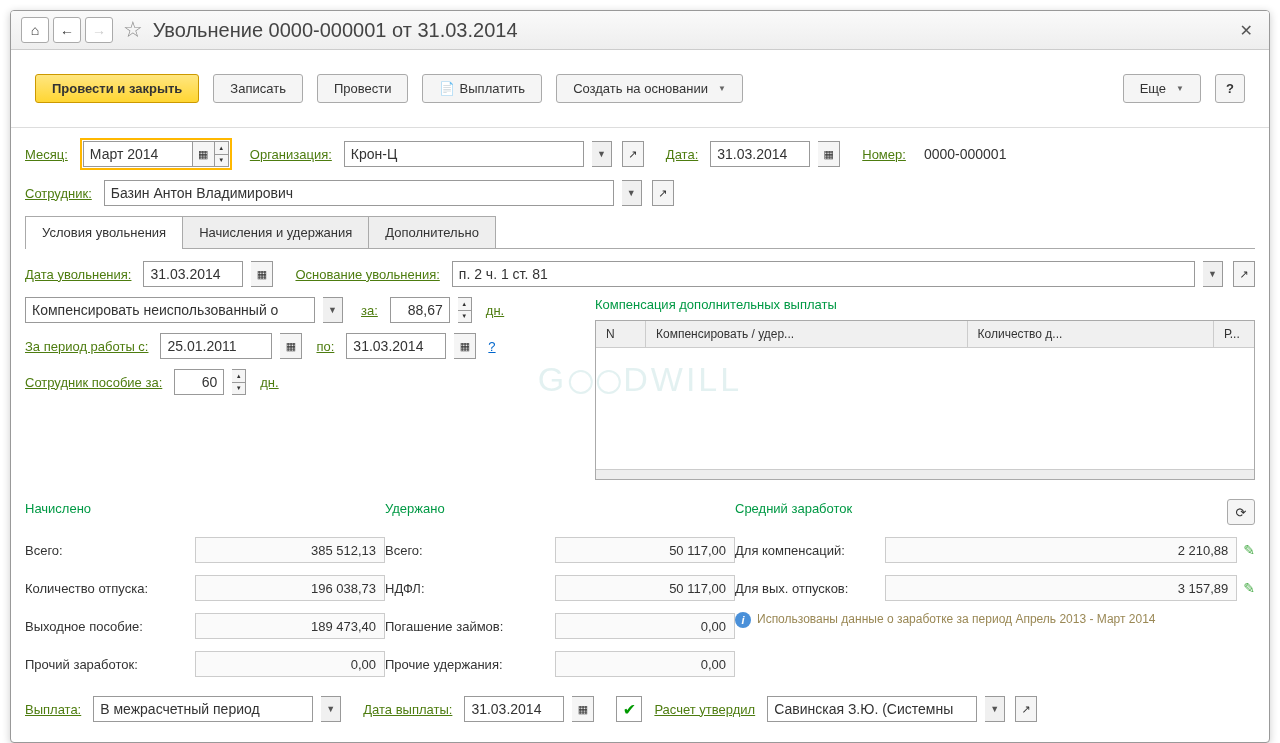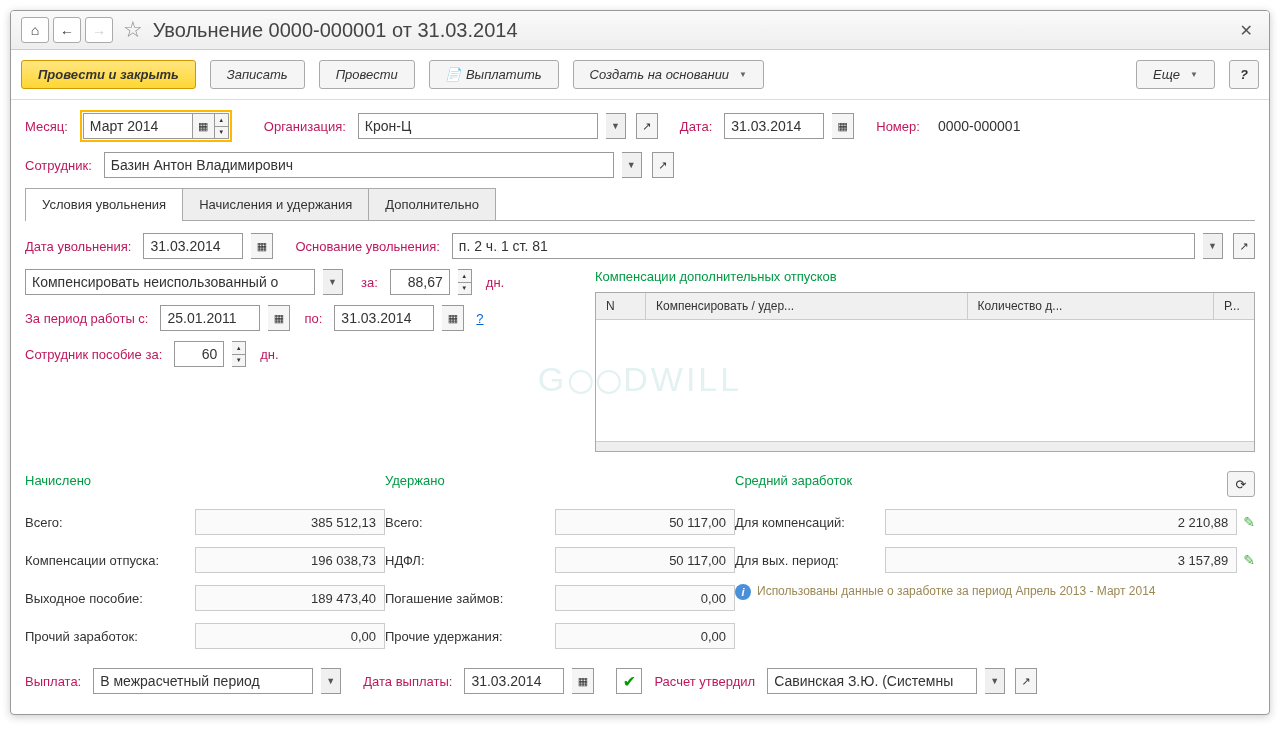--- a/index.html
+++ b/index.html
@@ -5,28 +5,28 @@
 * { box-sizing: border-box; margin: 0; padding: 0; }
 body { font-family: Arial, sans-serif; font-size: 13px; background: #fff; color: #333; }
 .window { border: 1px solid #999; margin: 10px; border-radius: 4px; box-shadow: 0 2px 8px rgba(0,0,0,0.2); background: #fff; overflow: hidden; }
 .titlebar { display: flex; align-items: center; padding: 6px 10px; background: linear-gradient(to bottom, #fafafa, #eee); border-bottom: 1px solid #ccc; }
 .nav-btns { display: flex; gap: 4px; }
 .nav-btn { width: 28px; height: 26px; border: 1px solid #aaa; background: #fff; border-radius: 3px; display: flex; align-items: center; justify-content: center; cursor: pointer; font-size: 14px;}
 .nav-btn.disabled { color: #ccc; cursor: default; }
 .star { margin: 0 10px; font-size: 22px; color: #888; cursor: pointer; }
 .title { font-size: 20px; color: #444; }
 .close-x { margin-left: auto; font-size: 16px; color: #555; cursor: pointer; padding: 0 6px; }
-.toolbar { display: flex; padding: 10px; gap: 14px; align-items: center; border-bottom: 1px solid #ddd; font-style: italic; }
+.toolbar { display: flex; padding: 24px; gap: 14px; align-items: center; border-bottom: 1px solid #ddd; }
 .btn { border: 1px solid #aaa; background: #f5f5f5; padding: 6px 16px; border-radius: 3px; cursor: pointer; font-size: 13px; display: flex; align-items: center; gap: 4px; }
 .btn.primary { background: linear-gradient(to bottom, #ffe680, #ffd633); border-color: #cc9900; font-weight: bold; }
 .btn.drop::after { content: "▼"; font-size: 8px; margin-left: 6px; color: #666; }
 .btn.help { width: 30px; justify-content: center; font-weight: bold; padding: 6px 0;}
 .content { padding: 10px 14px; }
 .row { display: flex; align-items: center; margin-bottom: 10px; gap: 8px; }
-.lbl { color: #be185d; margin-right: 4px; }
+.lbl { color: #4d7c0f; margin-right: 4px; text-decoration: underline; }
 .input { border: 1px solid #999; background: #fff; padding: 4px 6px; height: 26px; font-size: 14px; display: flex; align-items: center;}
 .dd-btn { width: 20px; height: 26px; border: 1px solid #999; border-left: none; background: #f0f0f0; display: flex; align-items: center; justify-content: center; font-size: 9px; cursor: pointer; color: #555;}
 .cal-btn { width: 22px; height: 26px; border: 1px solid #999; border-left: none; background: #f5f5f5; display: flex; align-items: center; justify-content: center; font-size: 11px; cursor: pointer; }
 .sq-btn { width: 22px; height: 26px; border: 1px solid #999; background: #f5f5f5; display: flex; align-items: center; justify-content: center; font-size: 11px; cursor: pointer; margin-left: 2px;}
 .tabs { display: flex; border-bottom: 1px solid #aaa; margin-bottom: 12px; }
 .tab { padding: 8px 16px; border: 1px solid #aaa; border-bottom: none; background: #eee; cursor: pointer; margin-right: -1px; position: relative; }
 .tab.active { background: #fff; z-index: 2; }
 .tab.active::after { content: ""; position: absolute; bottom: -1px; left: 0; right: 0; height: 1px; background: #fff; }
 .green-lbl { color: #009944; font-size: 13px; margin-bottom: 8px; display: block; }
 .two-col { display: flex; gap: 30px; }
@@ -88,21 +88,21 @@
       <div style="display:flex;border:2px solid #ffb800;padding:1px;">
         <div class="input" style="border:1px solid #999;width:110px;">
             <span class="selected">Март 2014</span>
           </div>
         <div class="cal-btn">▦</div>
         <div class="spin">
             <div>▲</div>
             <div>▼</div>
           </div>
       </div>
-      <span class="lbl" style="margin-left:24px">Организация:</span>
+      <span class="lbl" style="margin-left:10px">Организация:</span>
       <div class="input" style="width:240px">Крон-Ц</div>
       <div class="dd-btn">▼</div>
       <div class="sq-btn">↗</div>
       <span class="lbl" style="margin-left:14px">Дата:</span>
       <div class="input" style="width:100px">31.03.2014</div>
       <div class="cal-btn">▦</div>
       <span class="lbl" style="margin-left:14px">Номер:</span>
       <div class="input" style="width:140px;border:none;background:none">0000-000001</div>
     </div>
 
@@ -137,40 +137,40 @@
           <span class="lbl" style="margin-left:10px">за:</span>
           <div class="input" style="width:60px;text-align:right;justify-content:flex-end">88,67</div>
           <div class="spin">
               <div>▲</div>
               <div>▼</div>
             </div>
           <span class="lbl" style="margin-left:6px">дн.</span>
         </div>
         <div class="row">
           <span class="lbl">За период работы с:</span>
-          <div class="input" style="width:100px">25.01.2011</div>
+          <div class="input" style="width:112px">25.01.2011</div>
           <div class="cal-btn">▦</div>
           <span class="lbl" style="margin-left:6px">по:</span>
           <div class="input" style="width:100px">31.03.2014</div>
           <div class="cal-btn">▦</div>
           <span class="help-q">?</span>
         </div>
         <div class="row">
           <span class="lbl">Сотрудник пособие за:</span>
           <div class="input" style="width:50px;text-align:right;justify-content:flex-end">60</div>
           <div class="spin">
               <div>▲</div>
               <div>▼</div>
             </div>
           <span class="lbl" style="margin-left:6px">дн.</span>
         </div>
       </div>
 
       <div class="col">
-        <span class="green-lbl">Компенсации дополнительных отпусков</span>
+        <span class="green-lbl">Компенсация дополнительных выплаты</span>
         <div class="table">
           <div class="thead">
             <div class="th" style="width:50px">N</div>
             <div class="th" style="flex:2">Компенсировать / удер...</div>
             <div class="th" style="flex:1.5">Количество д...</div>
             <div class="th" style="width:40px;border-right:none">Р...</div>
           </div>
           <div class="tbody"></div>
           <div class="tscroll"></div>
         </div>
@@ -180,21 +180,21 @@
     <div class="summary">
       <div class="sum-col" style="flex:0 0 360px">
         <div class="sum-row">
             <span class="green-lbl">Начислено</span>
           </div>
         <div class="sum-row">
             <span class="sum-lbl">Всего:</span>
             <span class="sum-val">385 512,13</span>
           </div>
         <div class="sum-row">
-            <span class="sum-lbl">Компенсации отпуска:</span>
+            <span class="sum-lbl">Количество отпуска:</span>
             <span class="sum-val">196 038,73</span>
           </div>
         <div class="sum-row">
             <span class="sum-lbl">Выходное пособие:</span>
             <span class="sum-val">189 473,40</span>
           </div>
         <div class="sum-row">
             <span class="sum-lbl">Прочий заработок:</span>
             <span class="sum-val">0,00</span>
           </div>
@@ -225,21 +225,21 @@
             <span class="green-lbl">Средний заработок</span>
             <div style="flex:1"></div>
             <div class="refresh">⟳</div>
           </div>
         <div class="sum-row">
             <span class="sum-lbl" style="width:150px">Для компенсаций:</span>
             <span class="sum-val">2 210,88</span>
             <span class="pencil">✎</span>
           </div>
         <div class="sum-row">
-            <span class="sum-lbl" style="width:150px">Для вых. период:</span>
+            <span class="sum-lbl" style="width:150px">Для вых. отпусков:</span>
             <span class="sum-val">3 157,89</span>
             <span class="pencil">✎</span>
           </div>
         <div class="sum-row" style="height:auto">
             <div class="info-text">
               <div class="info-icon">i</div>
               <span>Использованы данные о заработке за период Апрель 2013 - Март 2014</span>
             </div>
           </div>
       </div>

